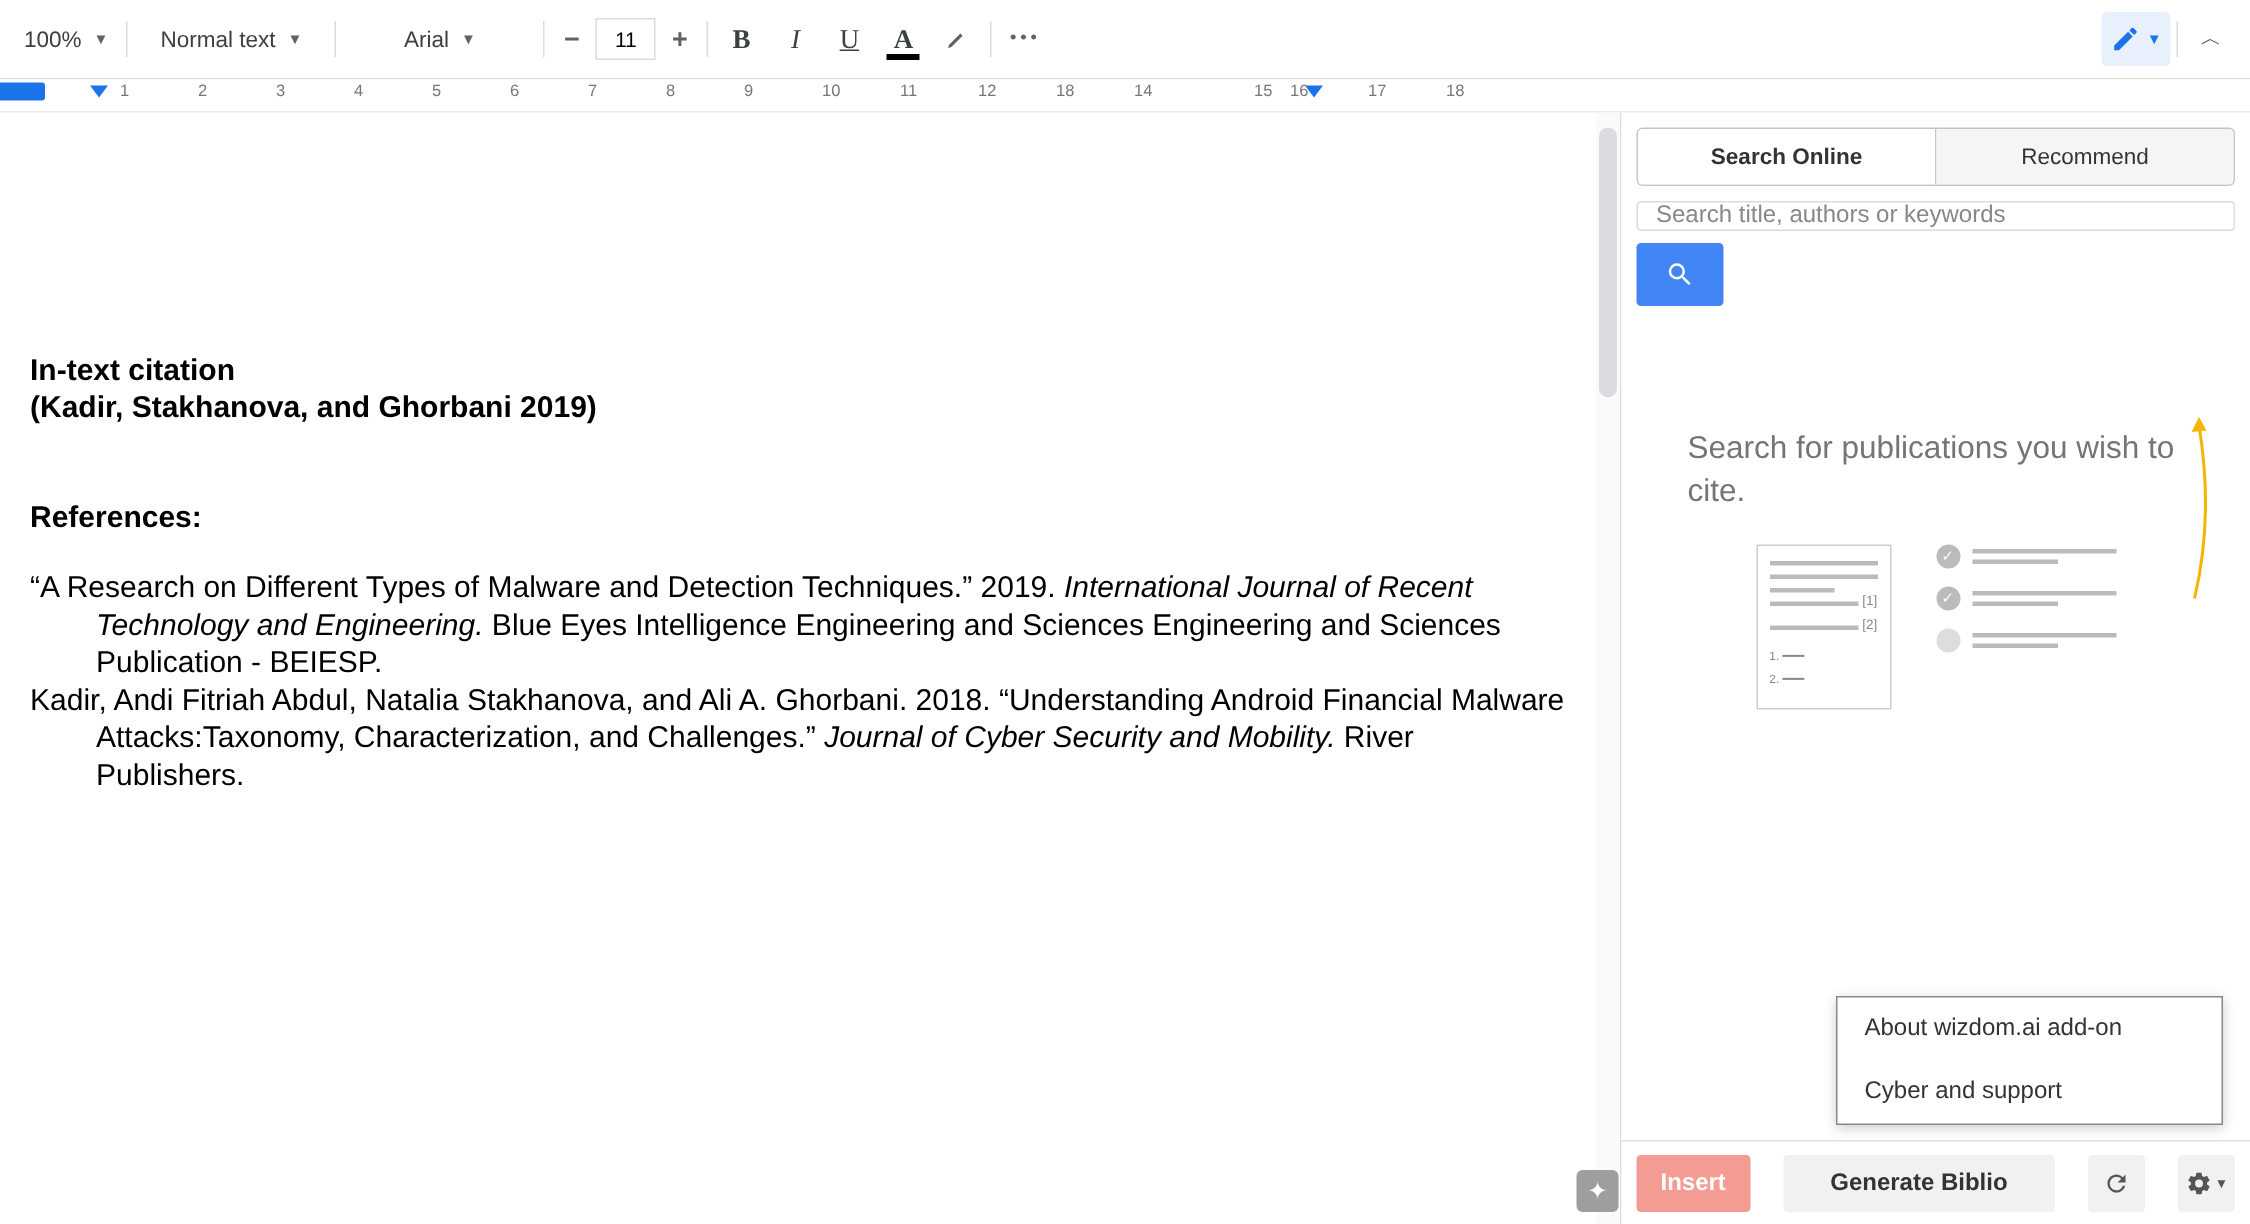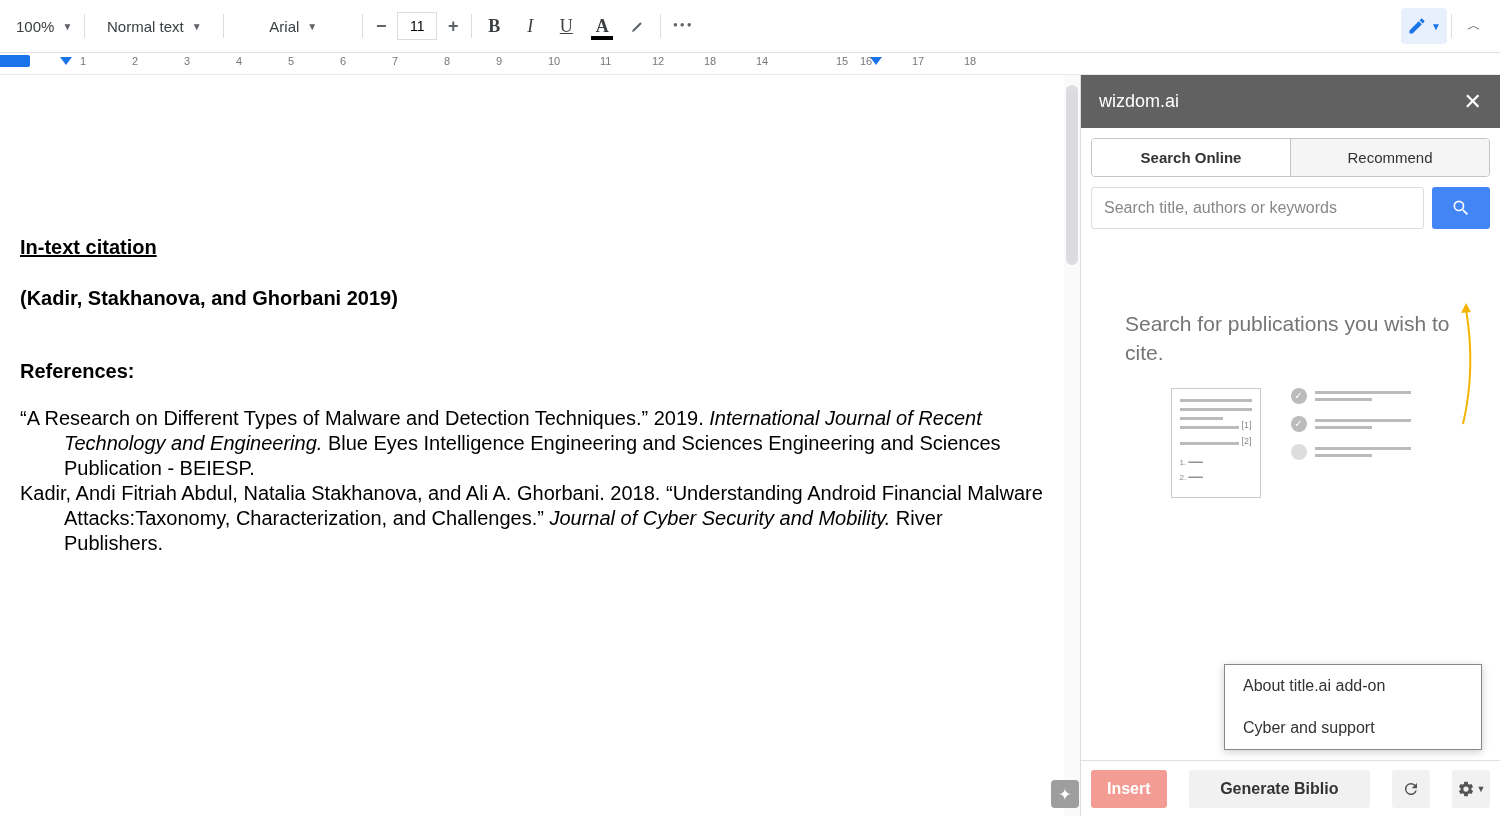--- a/index.html
+++ b/index.html
@@ -137,21 +137,21 @@
 .doc-area {
   flex: 1;
   background: #fff;
   padding: 160px 20px 20px 20px;
   font-size: 20px;
   color: #000;
   line-height: 1.25;
   position: relative;
   overflow: hidden;
 }
-.doc-area .heading { font-weight: bold; text-decoration: underline; margin-bottom: 26px; }
+.doc-area .heading { font-weight: bold; }
 .doc-area .citation { font-weight: bold; margin-bottom: 48px; }
 .doc-area .refs-label { font-weight: bold; margin-bottom: 22px; }
 .ref-item { padding-left: 44px; text-indent: -44px; margin-bottom: 0; }
 .italic { font-style: italic; }
 .scrollbar-v {
   width: 16px;
   background: #fafafa;
   position: relative;
 }
 .scroll-thumb {
@@ -220,20 +220,21 @@
   cursor: pointer;
   background: #f5f5f5;
   border-right: 1px solid #c4c4c4;
 }
 .tab:last-child { border-right: none; }
 .tab.active { background: #fff; font-weight: bold; }
 .searchrow {
   display: flex;
   margin-top: 10px;
   gap: 8px;
+  flex-direction: column;
 }
 .searchrow input {
   flex: 1;
   height: 42px;
   border: 1px solid #dcdcdc;
   border-radius: 3px;
   padding: 0 12px;
   font-size: 16px;
   color: #555;
 }
@@ -442,24 +443,20 @@
   </div>
 
   <div class="scrollbar-v">
     <div class="scroll-thumb"></div>
     <div class="star-box">
       <span>✦</span>
     </div>
   </div>
 
   <div class="sidepanel">
-    <div class="sp-header">
-      <span>wizdom.ai</span>
-      <span class="close">✕</span>
-    </div>
     <div class="sp-body">
       <div class="tabs">
         <div class="tab active">Search Online</div>
         <div class="tab">Recommend</div>
       </div>
       <div class="searchrow">
         <input type="text" placeholder="Search title, authors or keywords" style="">
         <div class="searchbtn">
           <svg width="20" height="20" viewBox="0 0 24 24">
               <path d="M15.5 14h-.79l-.28-.27A6.471 6.471 0 0 0 16 9.5 6.5 6.5 0 1 0 9.5 16c1.61 0 3.09-.59 4.23-1.57l.27.28v.79l5 4.99L20.49 19l-4.99-5zM9.5 14A4.5 4.5 0 1 1 14 9.5 4.5 4.5 0 0 1 9.5 14z" fill="#fff"></path>
@@ -508,21 +505,21 @@
               <div class="illu-check" style="background:#ddd"></div>
               <div class="illu-col">
                 <div class="illu-line"></div>
                 <div class="illu-line short"></div>
               </div>
             </div>
         </div>
       </div>
 
       <div class="popup">
-        <div class="popup-item">About title.ai add-on</div>
+        <div class="popup-item">About wizdom.ai add-on</div>
         <div class="popup-item">Cyber and support</div>
       </div>
     </div>
     <div class="sp-footer">
       <div class="ft-btn ft-insert">Insert</div>
       <div class="ft-btn ft-gen">Generate Biblio</div>
       <div class="ft-icon">
         <svg width="18" height="18" viewBox="0 0 24 24">
             <path d="M17.65 6.35A8 8 0 1 0 19.73 14h-2.08A6 6 0 1 1 12 6a5.87 5.87 0 0 1 4.22 1.78L13 11h7V4z" fill="#555"></path>
           </svg>

